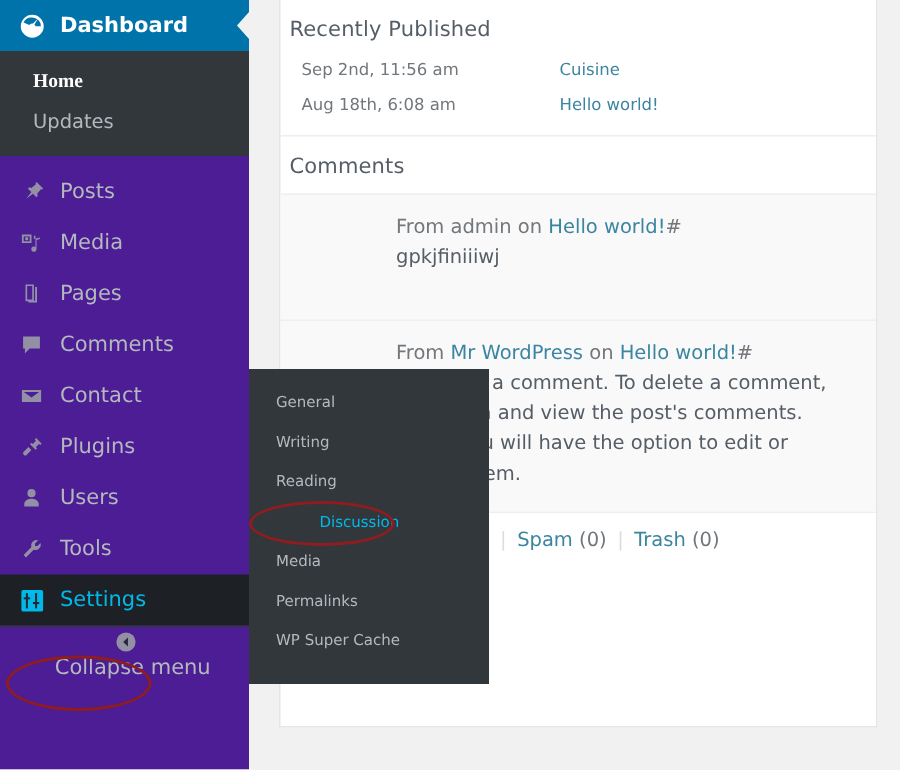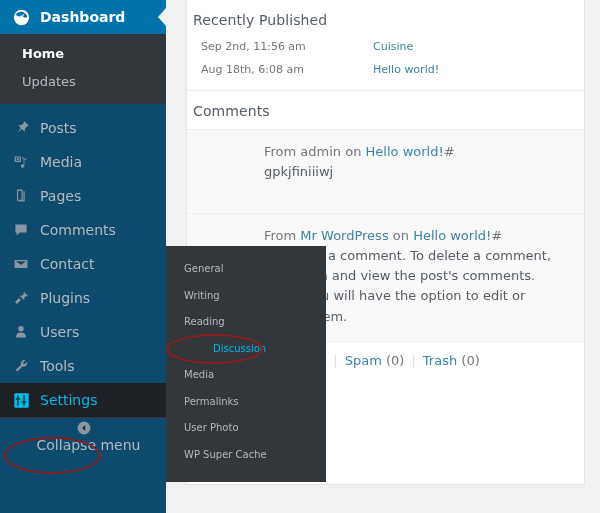--- a/index.html
+++ b/index.html
@@ -66,21 +66,21 @@
     white-space:nowrap;
   }
   .filter-row a { color:#3b85a0; text-decoration:none; cursor:pointer; }
   .filter-count { color:#72777c; }
   .filter-sep { color:#ddd; padding:0 7px; }
 
   
   .sidebar {
     position:absolute;
     left:0; top:0; width:166px; height:513px;
-    background:#0c4a6e;
+    background:#4c1d95;
     z-index:20;
   }
   .menu-item {
     position:relative;
     display:flex; align-items:center;
     height:34px;
     padding-left:11px;
     color:#b4b9be;
     font-size:14px;
     cursor:pointer;
@@ -140,21 +140,21 @@
 
   
   .submenu-inline { background:#32373c; padding:6px 0 8px 0; }
   .submenu-inline .sub {
     padding:4px 0 4px 22px;
     font-size:13px;
     color:#b4b9be;
     cursor:pointer;
     line-height:1.55;
   }
-  .submenu-inline .sub.active { color:#ffffff; font-weight:bold; }
+  .submenu-inline .sub.active { color:#ffffff; font-weight:bold;font-family:Liberation Serif, serif; }
 
   
   .flyout {
     position:absolute;
     left:166px; top:246px;
     width:160px;
     background:#32373c;
     padding:10px 0 14px 0;
     z-index:30;
   }
@@ -346,20 +346,19 @@
 
   </div>
 
   <div class="flyout">
     <div class="fitem">General</div>
     <div class="fitem">Writing</div>
     <div class="fitem">Reading</div>
     <div class="fitem sel">Discussion</div>
     <div class="fitem">Media</div>
     <div class="fitem">Permalinks</div>
-    <div class="fitem">User Photo</div>
     <div class="fitem">WP Super Cache</div>
   </div>
 
   <div class="ellipse" id="ellipse-settings"></div>
   <div class="ellipse" id="ellipse-discussion"></div>
 
 </div>
 
 </body></html>

